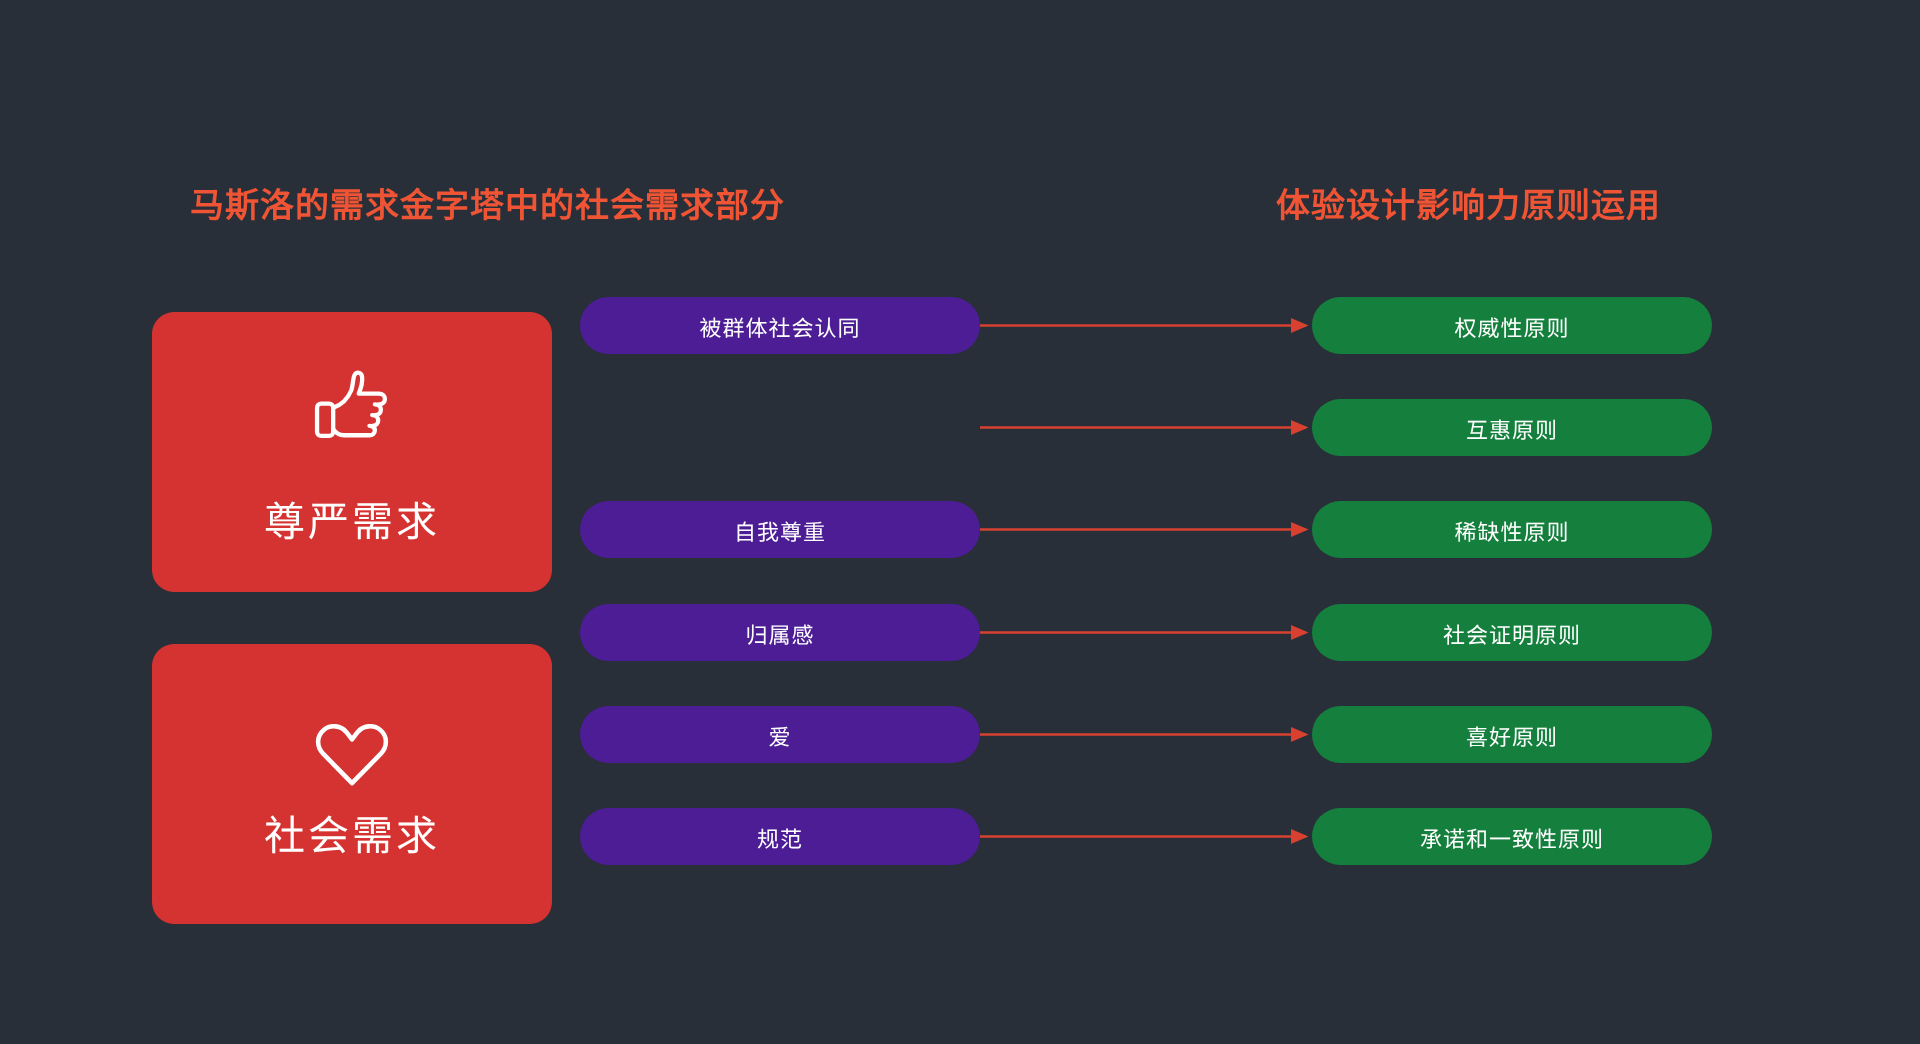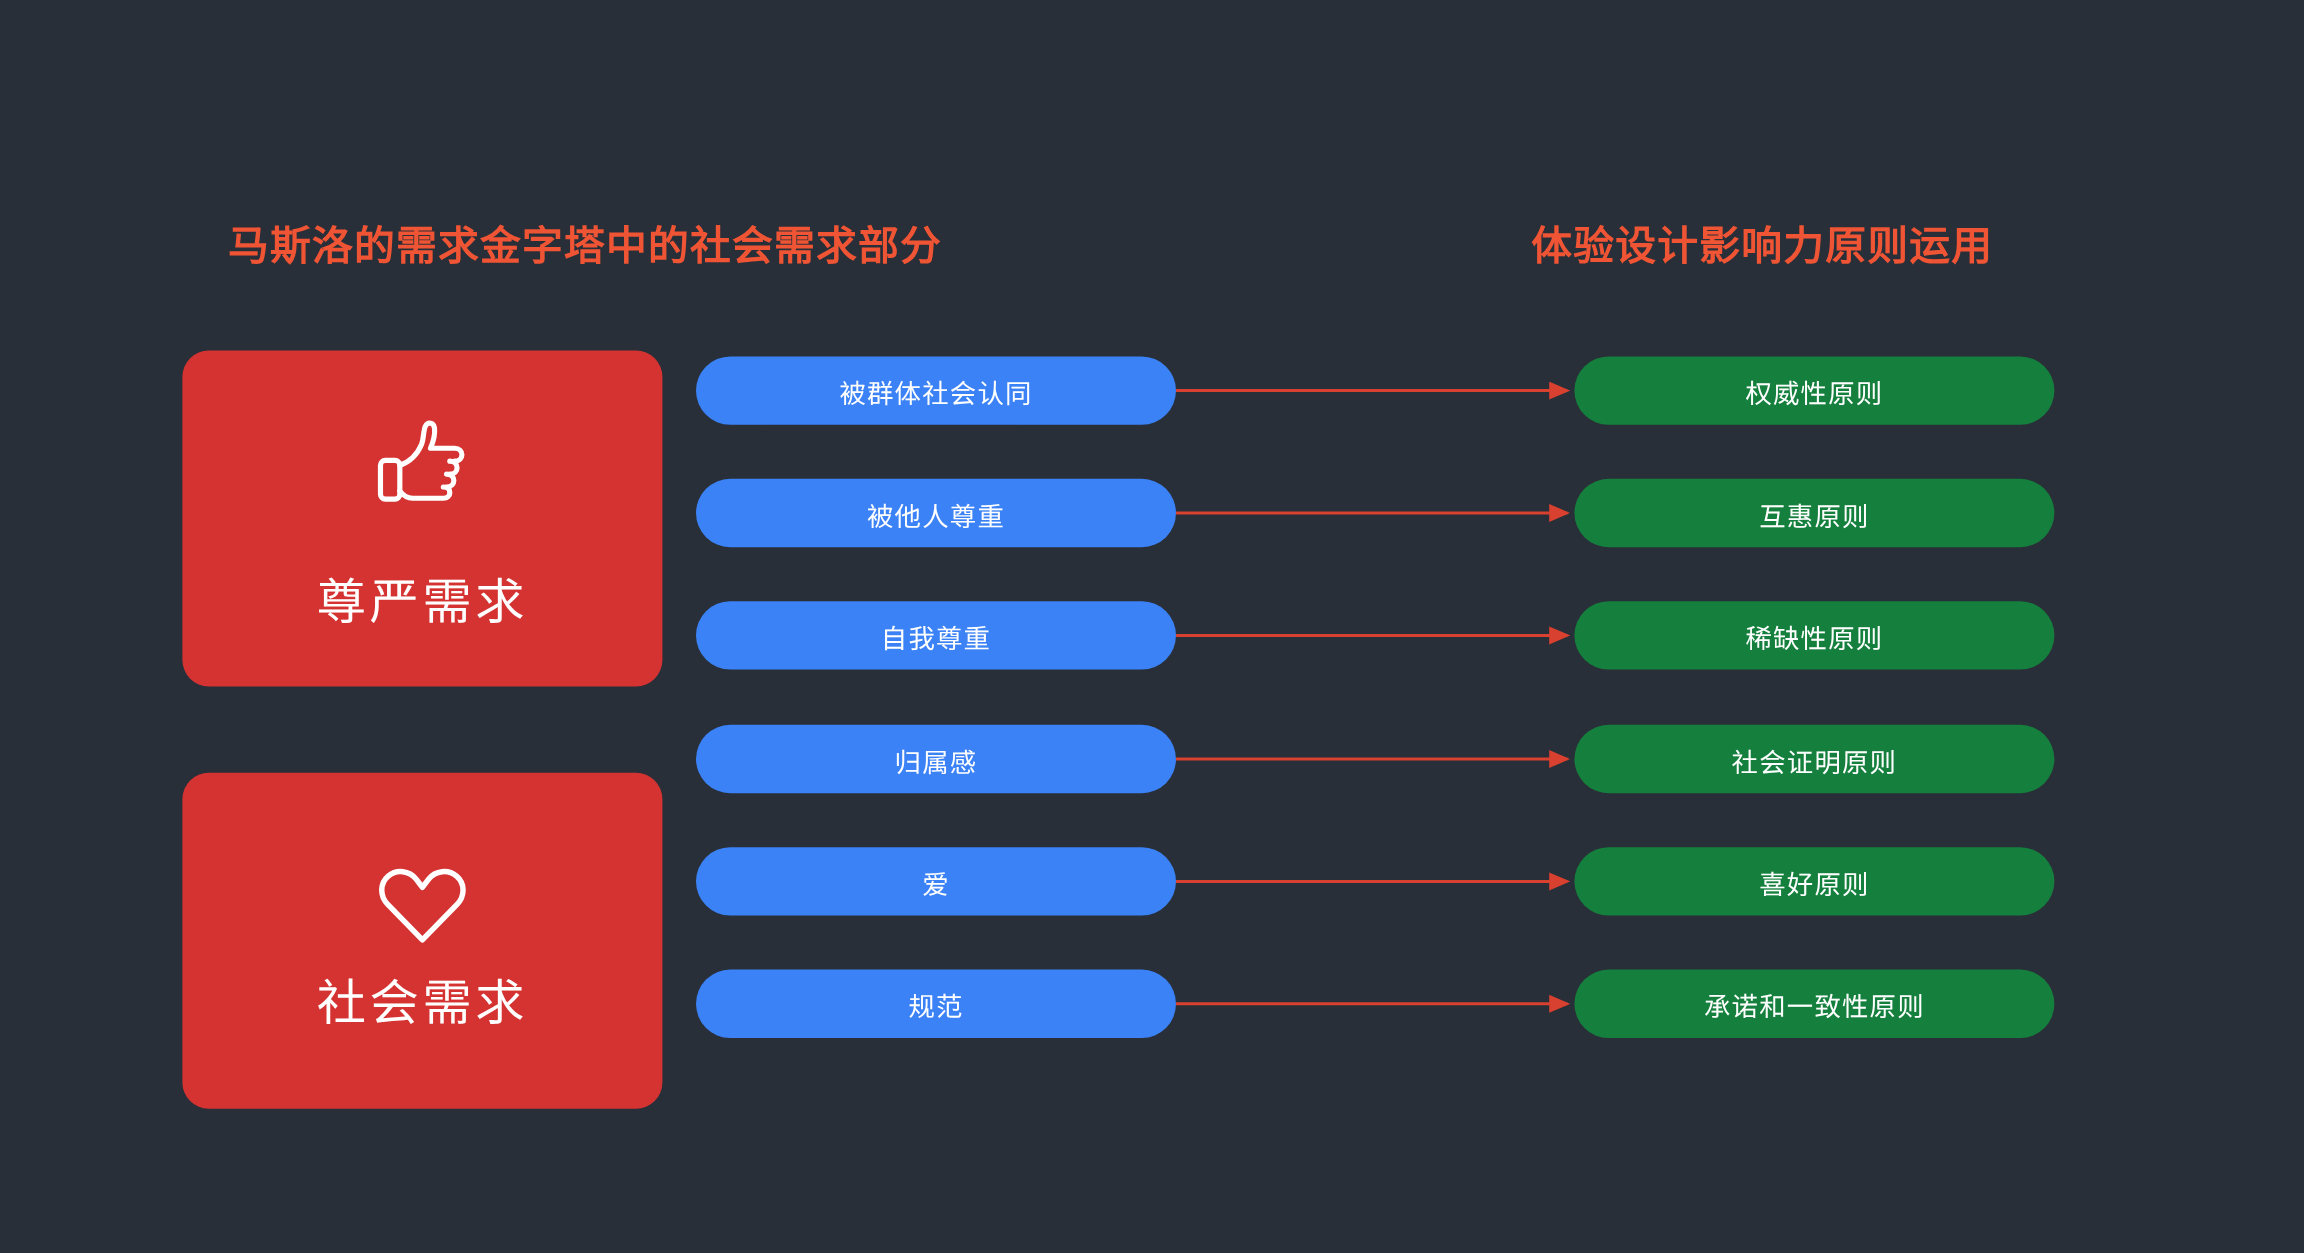--- a/index.html
+++ b/index.html
@@ -39,21 +39,21 @@
     left: 152px;
     width: 400px;
     height: 280px;
     background: #d53331;
     border-radius: 22px;
     display: flex;
     flex-direction: column;
     align-items: center;
     justify-content: center;
   }
-  #category-card-0 { top: 292px; gap: 36px; }
+  #category-card-0 { top: 312px; gap: 36px; }
   #category-card-1 { top: 600px; margin-top: 44px; }
 
   .category-icon {
     width: 86px;
     height: 86px;
     display: block;
     margin-bottom: 18px;
   }
   .category-icon svg { display: block; width: 100%; height: 100%; }
 
@@ -74,21 +74,21 @@
     justify-content: center;
     color: #ffffff;
     font-size: 22px;
     letter-spacing: 1px;
     box-sizing: border-box;
   }
 
   .pill-need {
     left: 580px;
     width: 400px;
-    background: #3b82f6;
+    background: #4c1d95;
   }
 
   .pill-principle {
     left: 1312px;
     width: 400px;
     background: #15803d;
     justify-content: center;
   }
 
   
@@ -151,23 +151,20 @@
       <svg viewBox="0 0 64 64" xmlns="http://www.w3.org/2000/svg" fill="none" stroke="#ffffff" stroke-width="3.4" stroke-linecap="round" stroke-linejoin="round">
         <path d="M32 53 L10.5 31 C5.5 25.8 5.5 18 10.8 13.5 C16 9 24 10 28 15.2 L32 20.4 L36 15.2 C40 10 48 9 53.2 13.5 C58.5 18 58.5 25.8 53.5 31 Z"></path>
       </svg>
     </span>
     <span class="category-label">社会需求</span>
   </div>
 
   <div class="pill pill-need row-0">
     <span>被群体社会认同</span>
   </div>
-  <div class="pill pill-need row-1">
-    <span>被他人尊重</span>
-  </div>
   <div class="pill pill-need row-2">
     <span>自我尊重</span>
   </div>
   <div class="pill pill-need row-3">
     <span>归属感</span>
   </div>
   <div class="pill pill-need row-4">
     <span>爱</span>
   </div>
   <div class="pill pill-need row-5">

